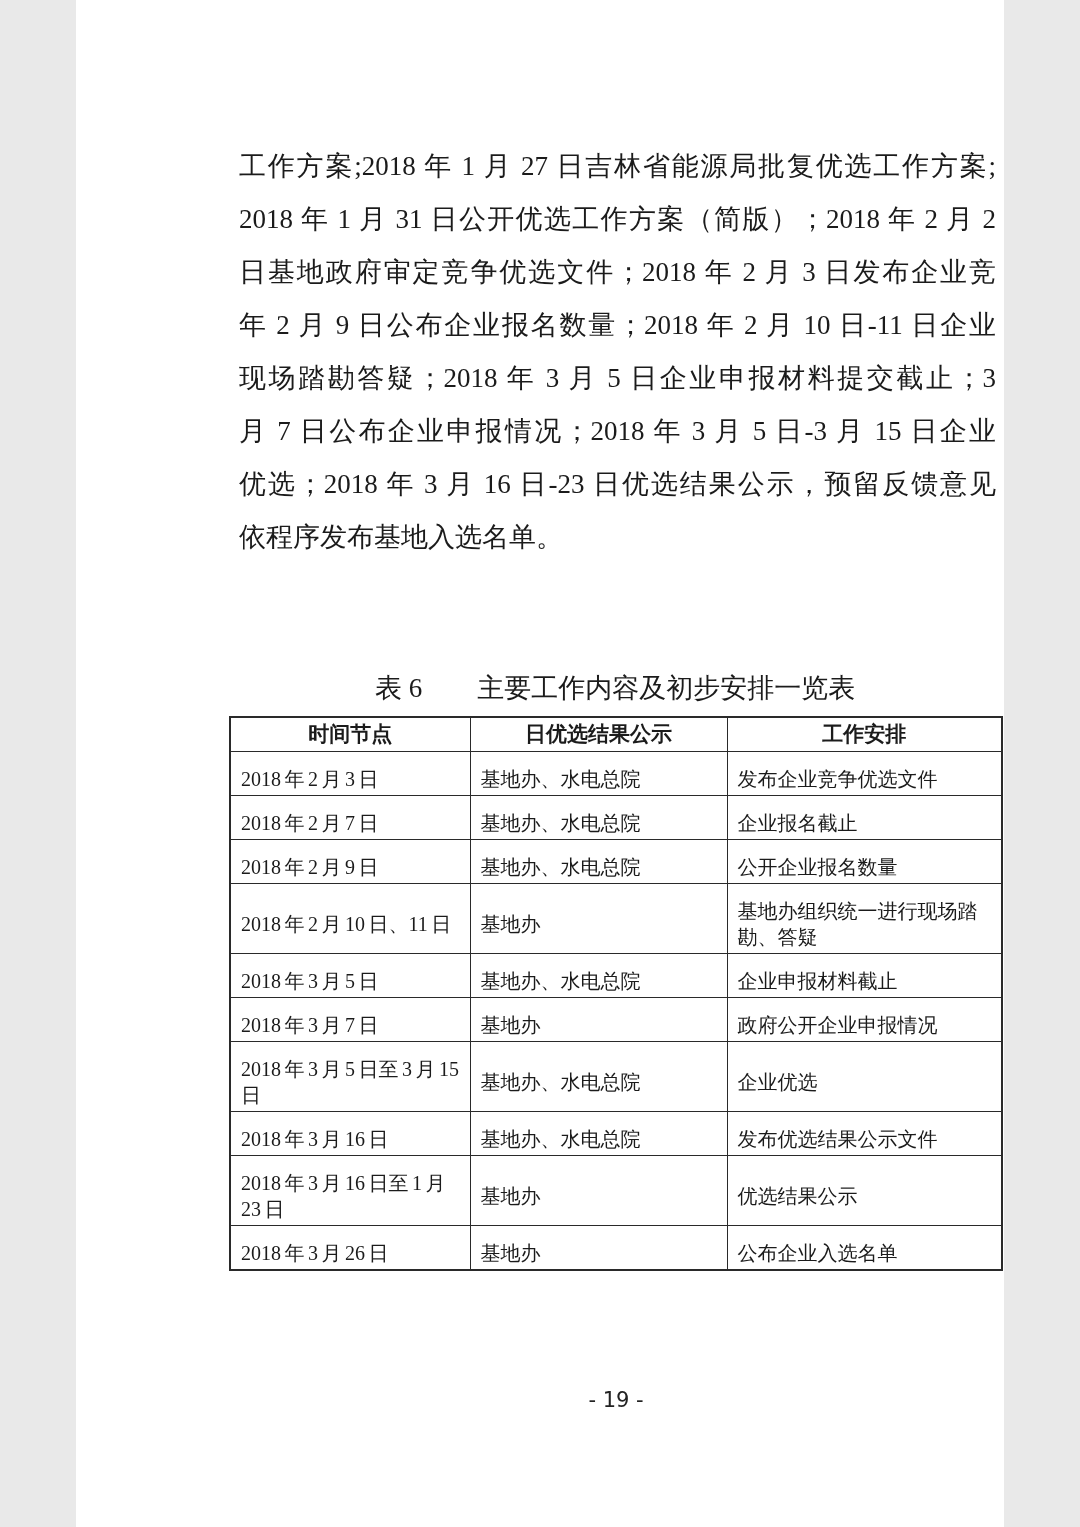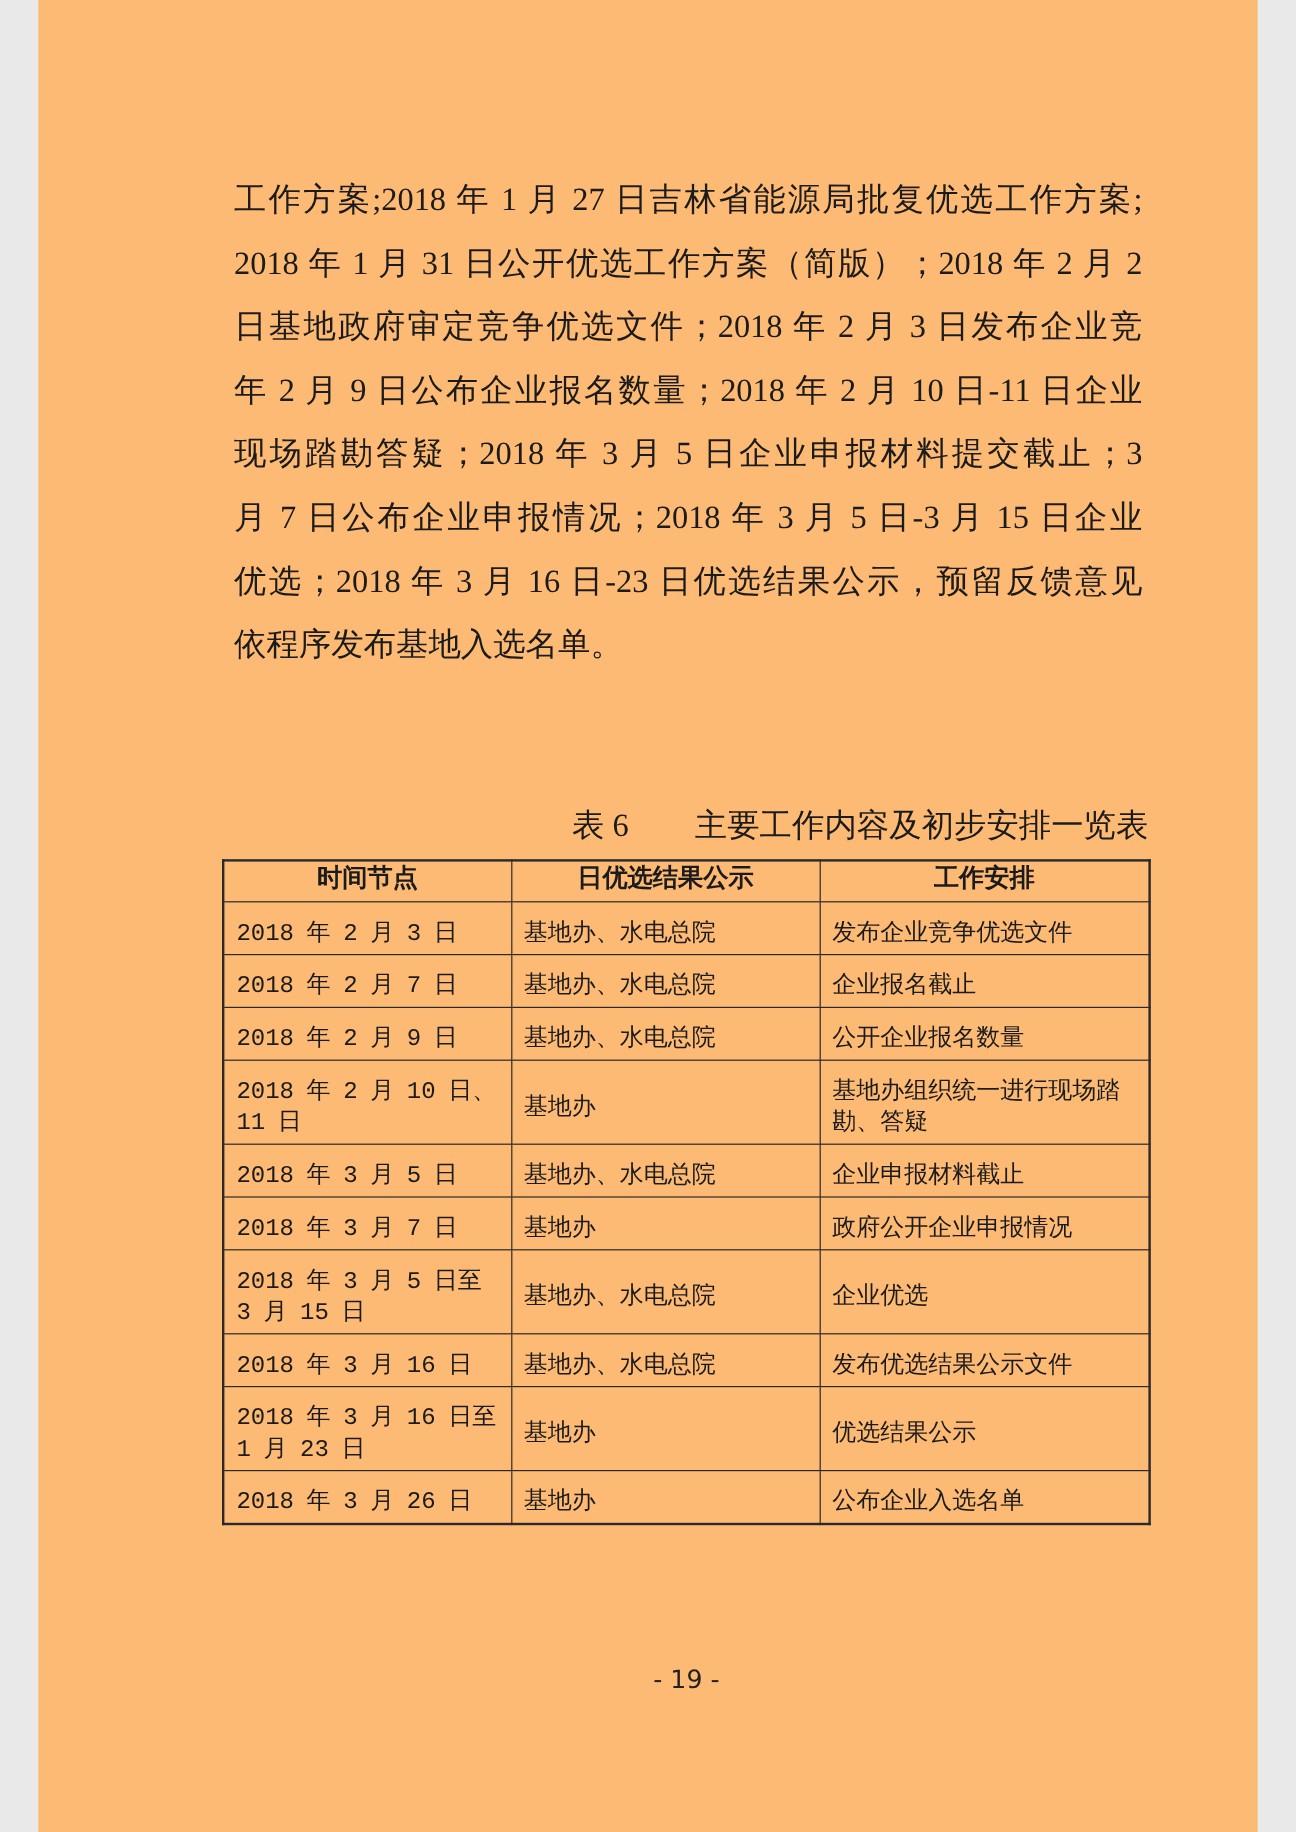--- a/index.html
+++ b/index.html
@@ -1,20 +1,20 @@
 <!DOCTYPE html>
 <html><head>
 <meta charset="utf-8">
 <style>
   html,body { margin:0; padding:0; background:#e9e9e9; }
   .page {
     position:relative;
-    width:1016px; height:1527px;
+    width:928px; height:1527px;
     margin:0 auto;
-    background:#fdba74;
+    background:#ffffff;
     color:#1b1b1b;
     font-family:"Liberation Serif","DejaVu Serif",serif;
     overflow:hidden;
   }
   .paragraph {
     position:absolute;
     left:163px; top:140px; width:757px;
     font-size:27px;
     line-height:53px;
   }
@@ -24,35 +24,34 @@
     -moz-text-align-last:justify;
     white-space:normal;
   }
   .pline.last {
     text-align-last:left;
     -moz-text-align-last:left;
   }
   .caption {
     position:absolute;
     left:153px; top:668px; width:772px;
-    text-align:right;
+    text-align:center;
     font-size:27px;
     line-height:40px;
     white-space:nowrap;
   }
   .caption .cap-label { margin-right:55px; }
   table.schedule {
     position:absolute;
     left:153px; top:716px; width:772px;
     border-collapse:collapse;
     table-layout:fixed;
     border:2px solid #2a2a2a;
     font-size:20px;
     color:#1b1b1b;
-    font-family:Liberation Mono, monospace;
   }
   table.schedule th, table.schedule td {
     border:1.5px solid #2a2a2a;
     box-sizing:border-box;
   }
   table.schedule th {
     font-size:21px;
     font-weight:bold;
     text-align:center;
     padding:3px 6px;

